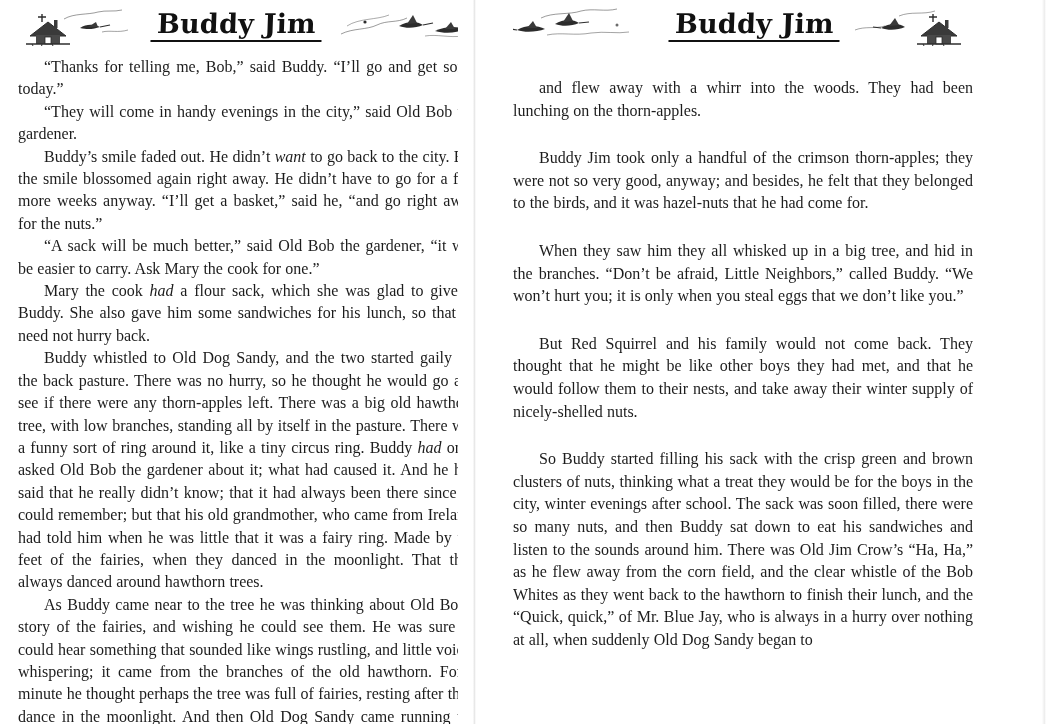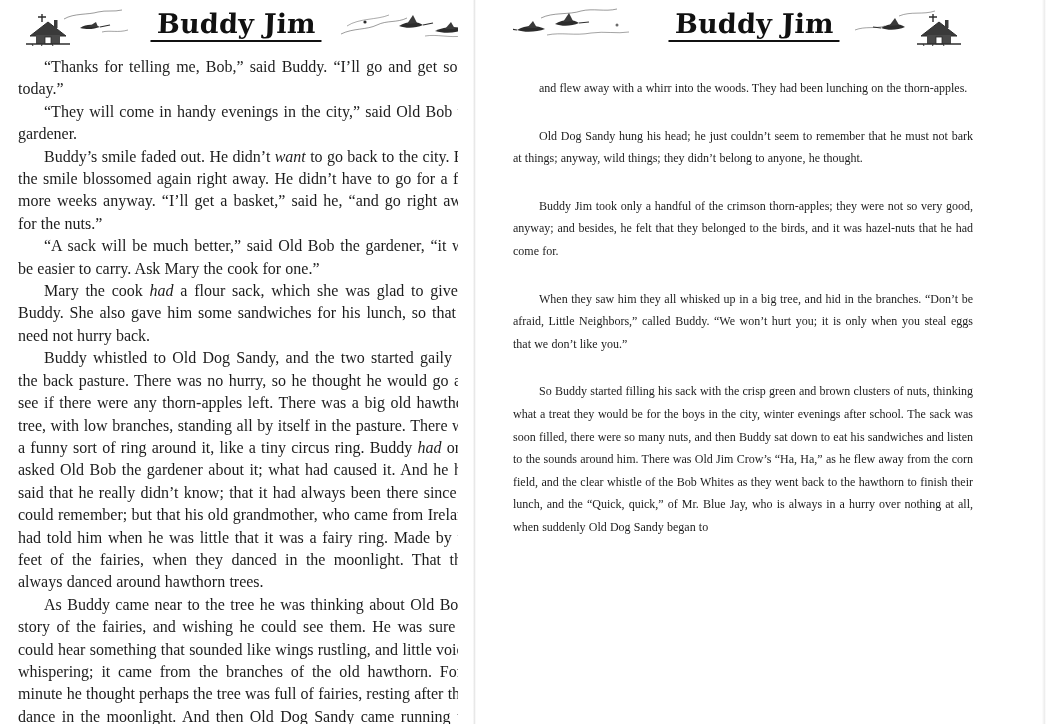--- a/index.html
+++ b/index.html
@@ -89,21 +89,21 @@
     font-size: 16.1px;
     line-height: 22.55px;
     text-indent: 26px;
     hyphens: none;
     word-spacing: 0.2px;
     color: #1c1c1c;
   }
   p.para + p.para { margin-top: 0; }
 
   .left .content p.para  { font-size: 16.0px; line-height: 22.4px; }
-  .right .content p.para { font-size: 12px; line-height: 22.6px; margin-top: 25px; }
+  .right .content p.para { font-size: 16.0px; line-height: 22.6px; margin-top: 25px; }
 
   em { }
 
   
   .scan-seam {
     position: absolute;
     top: 0;
     left: 473px;
     width: 3px;
     height: 724px;
@@ -236,23 +236,23 @@
               <path d="M62 38 L106 38" stroke-width="1.3" fill="none"></path>
               <path d="M68 38 L70 42 M78 38 L77 43 M88 38 L90 42" stroke-width="1" fill="none"></path>
             </g>
           </svg>
         </span>
 
       </div>
 
       <div class="content">
         <p class="para">and flew away with a whirr into the woods.  They had been lunching on the thorn-apples.</p>
-        <p class="para">Old Dog Sandy hung his head; he just couldn’t seem to remember that he must not bark at things; anyway, wild things; they didn’t belong to anyone, he thought.</p>
         <p class="para">Buddy Jim took only a handful of the crimson thorn-apples; they were not so very good, anyway; and besides, he felt that they belonged to the birds, and it was hazel-nuts that he had come for.</p>
         <p class="para">When they saw him they all whisked up in a big tree, and hid in the branches.  “Don’t be afraid, Little Neighbors,” called Buddy.  “We won’t hurt you; it is only when you steal eggs that we don’t like you.”</p>
+        <p class="para">But Red Squirrel and his family would not come back.  They thought that he might be like other boys they had met, and that he would follow them to their nests, and take away their winter supply of nicely-shelled nuts.</p>
         <p class="para">So Buddy started filling his sack with the crisp green and brown clusters of nuts, thinking what a treat they would be for the boys in the city, winter evenings after school.  The sack was soon filled, there were so many nuts, and then Buddy sat down to eat his sandwiches and listen to the sounds around him.  There was Old Jim Crow’s “Ha, Ha,” as he flew away from the corn field, and the clear whistle of the Bob Whites as they went back to the hawthorn to finish their lunch, and the “Quick, quick,” of Mr. Blue Jay, who is always in a hurry over nothing at all, when suddenly Old Dog Sandy began to</p>
       </div>
 
     </div>
   </div>
 
   <div class="scan-seam"></div>
   <div class="scan-seam b"></div>
 
 </div>

